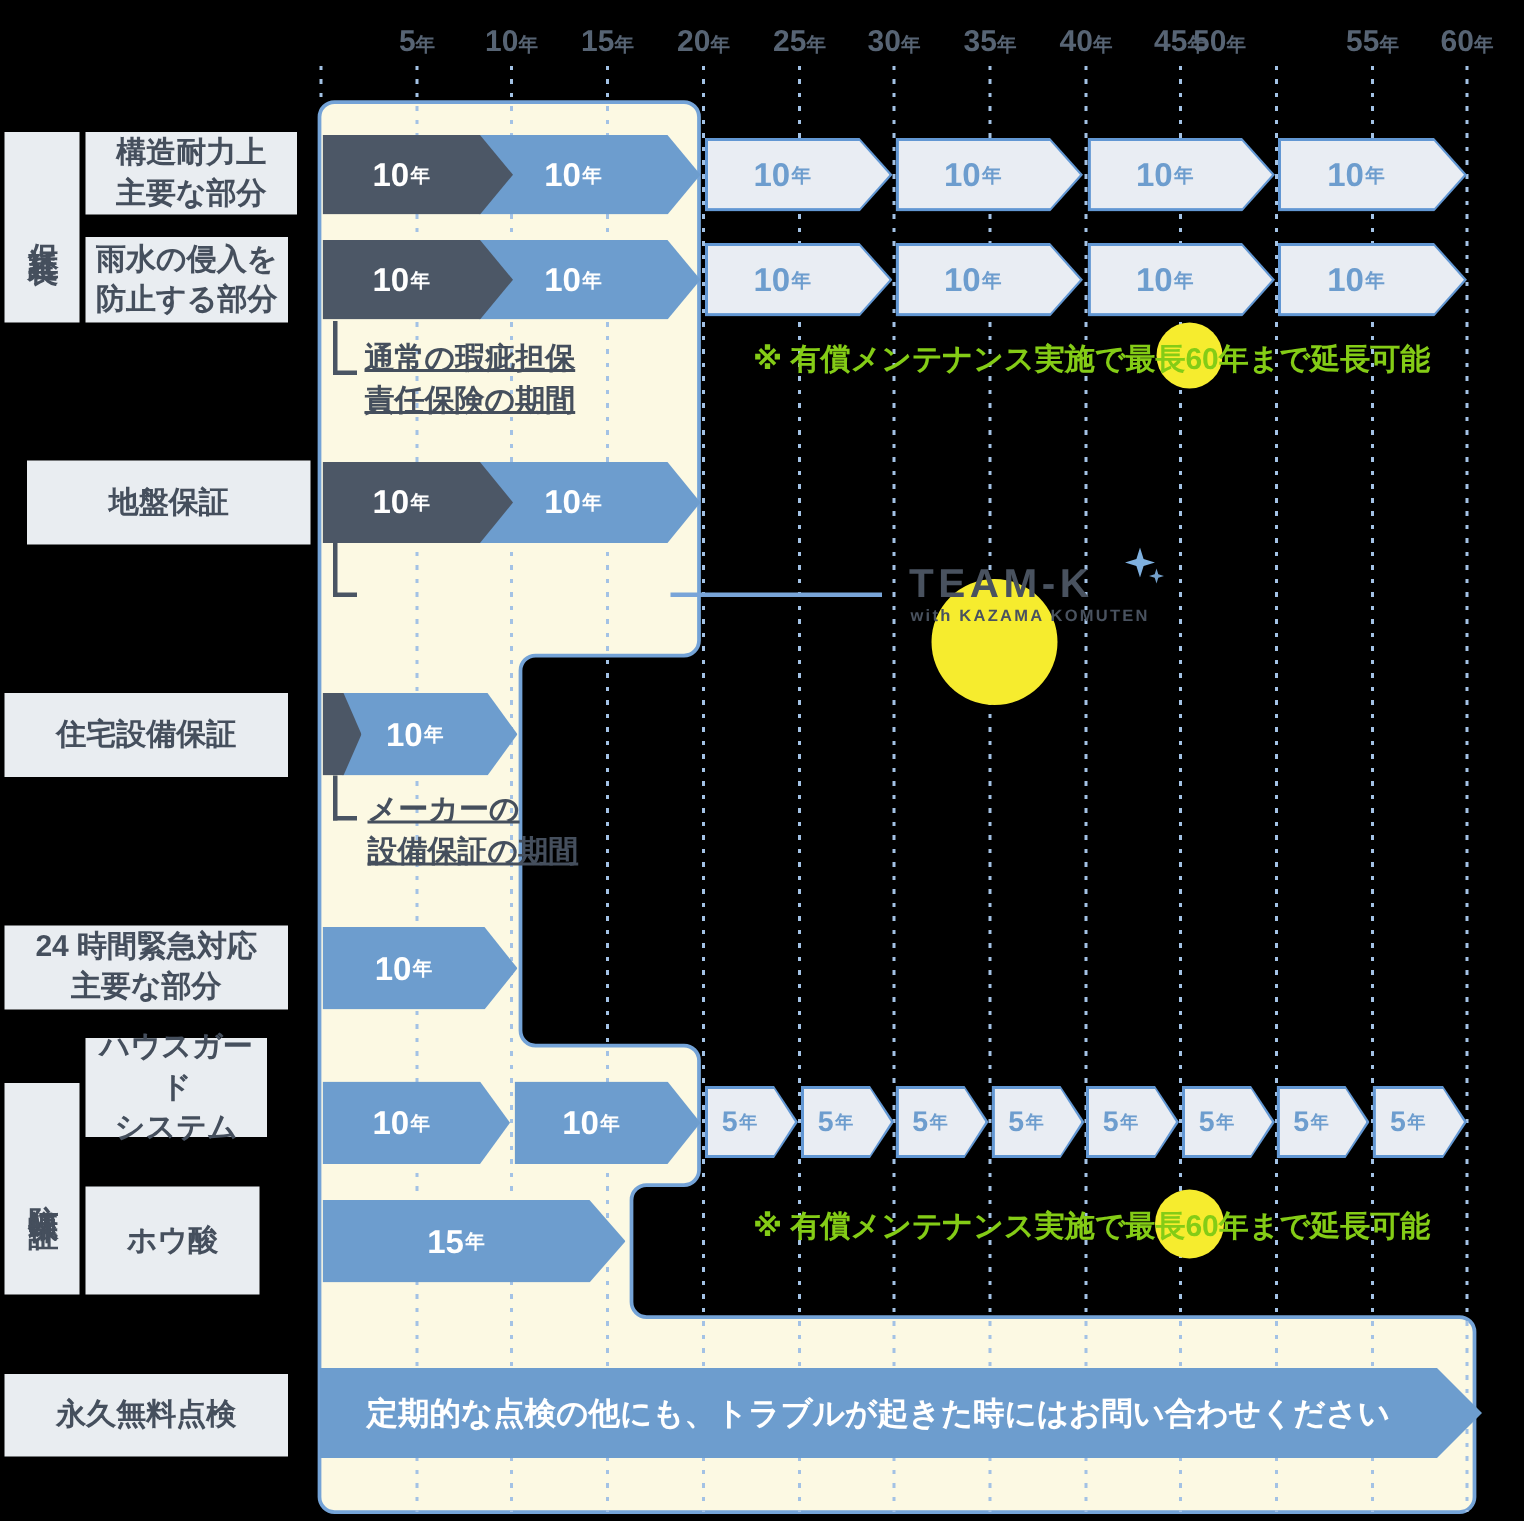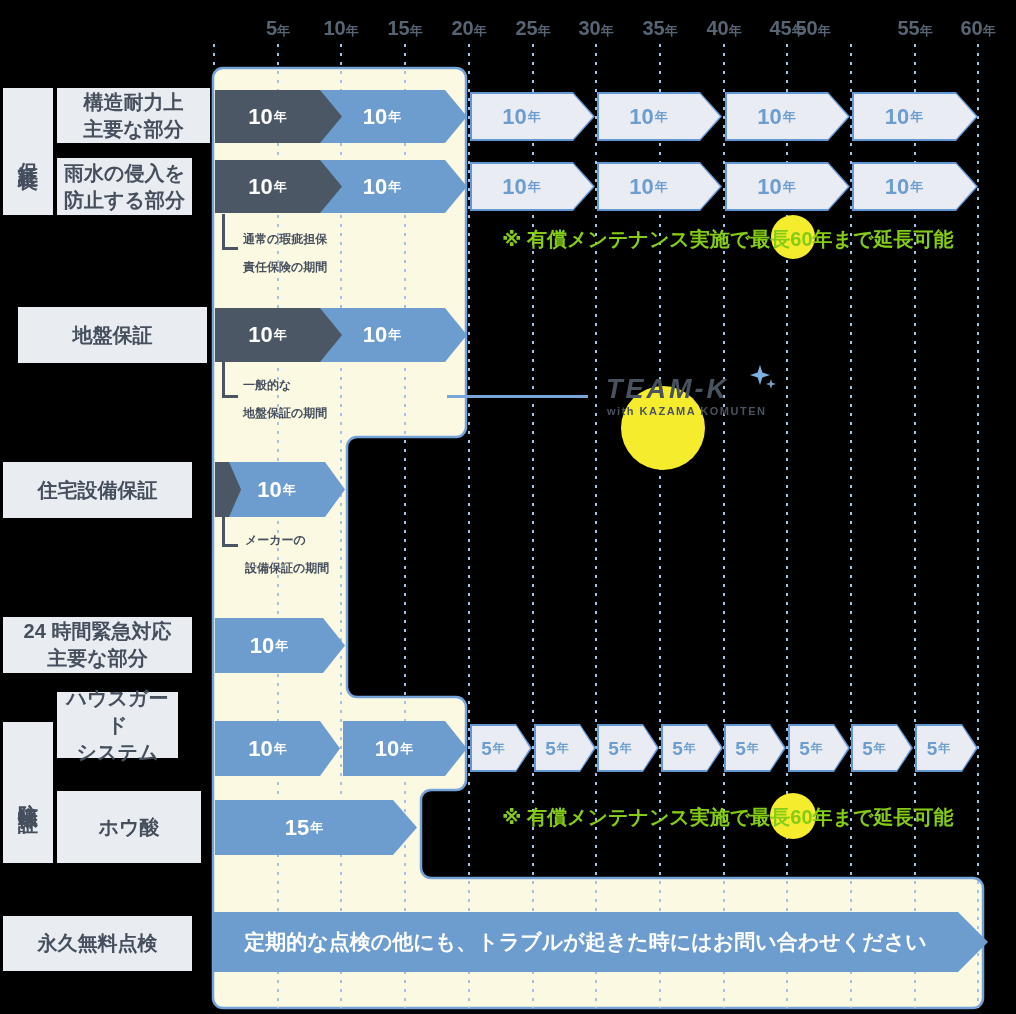--- a/index.html
+++ b/index.html
@@ -27,28 +27,28 @@
       clip-path:polygon(0 0,calc(100% - var(--t,22px) + 2px) 0,100% 50%,calc(100% - var(--t,22px) + 2px) 100%,0 100%);}
   .lt .n,.lt .u{position:relative;z-index:1;color:#6D9DCE;}
   
   .lbox{position:absolute;background:#E9EDF1;color:#454F5D;display:flex;flex-direction:column;
       align-items:center;justify-content:center;text-align:center;font-size:20px;font-weight:600;
       line-height:27px;z-index:3;}
   .vbox{writing-mode:vertical-rl;letter-spacing:3px;flex-direction:row;}
   
   .brk{position:absolute;width:16px;height:36px;border-left:3px solid #4A5563;
       border-bottom:3px solid #4A5563;box-sizing:border-box;z-index:3;}
-  .blabel{position:absolute;font-size:12px;font-weight:700;color:#454F5D;line-height:28px;
-      white-space:nowrap;z-index:3;}
+  .blabel{position:absolute;font-size:20px;font-weight:700;color:#454F5D;line-height:28px;
+      white-space:nowrap;z-index:3;text-decoration:underline;}
   
   .note{position:absolute;font-size:20px;font-weight:700;color:#84cc16;white-space:nowrap;z-index:3;}
   .ycircle{position:absolute;border-radius:50%;background:#F6EC2E;z-index:2;}
   .conn{position:absolute;height:3px;background:#79A5D8;z-index:2;}
   
-  .brand{position:absolute;font-size:27px;font-weight:700;font-style:italic;color:#49525F;
+  .brand{position:absolute;font-size:27px;font-weight:700;color:#49525F;
       letter-spacing:3px;white-space:nowrap;z-index:3;}
   .brand-sub{position:absolute;font-size:11px;font-weight:700;color:#49525F;letter-spacing:1.5px;
       white-space:nowrap;z-index:3;}
   .brand-cap{position:absolute;font-size:24px;font-weight:700;color:#6FA3D9;white-space:nowrap;z-index:3;}
   .star{position:absolute;z-index:3;}
   .bigtext{font-size:21px;}
 </style>
 </head>
 <body>
 
@@ -81,21 +81,21 @@
   <div class="tick" style="left:660px"><span class="tn">35</span><span class="tu">年</span></div>
   <div class="tick" style="left:724px"><span class="tn">40</span><span class="tu">年</span></div>
   <div class="tick" style="left:787px"><span class="tn">45</span><span class="tu">年</span></div>
   <div class="tick" style="left:813px"><span class="tn">50</span><span class="tu">年</span></div>
   <div class="tick" style="left:915px"><span class="tn">55</span><span class="tu">年</span></div>
   <div class="tick" style="left:978px"><span class="tn">60</span><span class="tu">年</span></div>
 
   <div class="lbox vbox" style="left:3px;top:88px;width:50px;height:127px">
       <span>保証延長</span>
     </div>
-  <div class="lbox" style="left:57px;top:88px;width:153px;height:55px">
+  <div class="lbox" style="left:57px;top:88px;width:141px;height:55px">
       <span>構造耐力上</span>
       <span>主要な部分</span>
     </div>
   <div class="lbox" style="left:57px;top:158px;width:135px;height:57px">
       <span>雨水の侵入を</span>
       <span>防止する部分</span>
     </div>
   <div class="lbox" style="left:18px;top:307px;width:189px;height:56px">
       <span>地盤保証</span>
     </div>
@@ -106,21 +106,21 @@
       <span>24 時間緊急対応</span>
       <span>主要な部分</span>
     </div>
   <div class="lbox vbox" style="left:3px;top:722px;width:50px;height:141px">
       <span>防蟻保証</span>
     </div>
   <div class="lbox" style="left:57px;top:692px;width:121px;height:66px">
       <span>ハウスガード</span>
       <span>システム</span>
     </div>
-  <div class="lbox" style="left:57px;top:791px;width:144px;height:72px">
+  <div class="lbox" style="left:57px;top:791px;width:116px;height:72px">
       <span>ホウ酸</span>
     </div>
   <div class="lbox" style="left:3px;top:916px;width:189px;height:55px">
       <span>永久無料点検</span>
     </div>
 
   <div class="ar blue" style="left:319px;top:90px;width:148px;height:53px">
       <span class="n">10</span>
       <span class="u">年</span>
     </div>
@@ -182,24 +182,20 @@
   <div class="ar blue" style="left:319px;top:308px;width:148px;height:54px">
       <span class="n">10</span>
       <span class="u">年</span>
     </div>
   <div class="ar dark" style="left:215px;top:308px;width:127px;height:54px">
       <span class="n">10</span>
       <span class="u">年</span>
     </div>
 
   <div class="brk" style="left:222px;top:362px"></div>
-  <div class="blabel" style="left:243px;top:371px">
-      <div>一般的な</div>
-      <div>地盤保証の期間</div>
-    </div>
 
   <div class="conn" style="left:447px;top:395px;width:141px"></div>
   <div class="ycircle" style="left:621px;top:386px;width:84px;height:84px"></div>
   <div class="brand" style="left:606px;top:374px"><span>TEAM-K</span></div>
   <svg class="star" style="left:750px;top:365px" width="26" height="26" viewBox="0 0 26 26">
     <path d="M10 0 L12.4 7.6 L20 10 L12.4 12.4 L10 20 L7.6 12.4 L0 10 L7.6 7.6 Z" fill="#7FB0DF"></path>
     <path d="M21 14 L22.2 17.8 L26 19 L22.2 20.2 L21 24 L19.8 20.2 L16 19 L19.8 17.8 Z" fill="#7FB0DF" opacity="0.9"></path>
   </svg>
   <div class="brand-sub" style="left:607px;top:405px"><span>with KAZAMA KOMUTEN</span></div>
 

